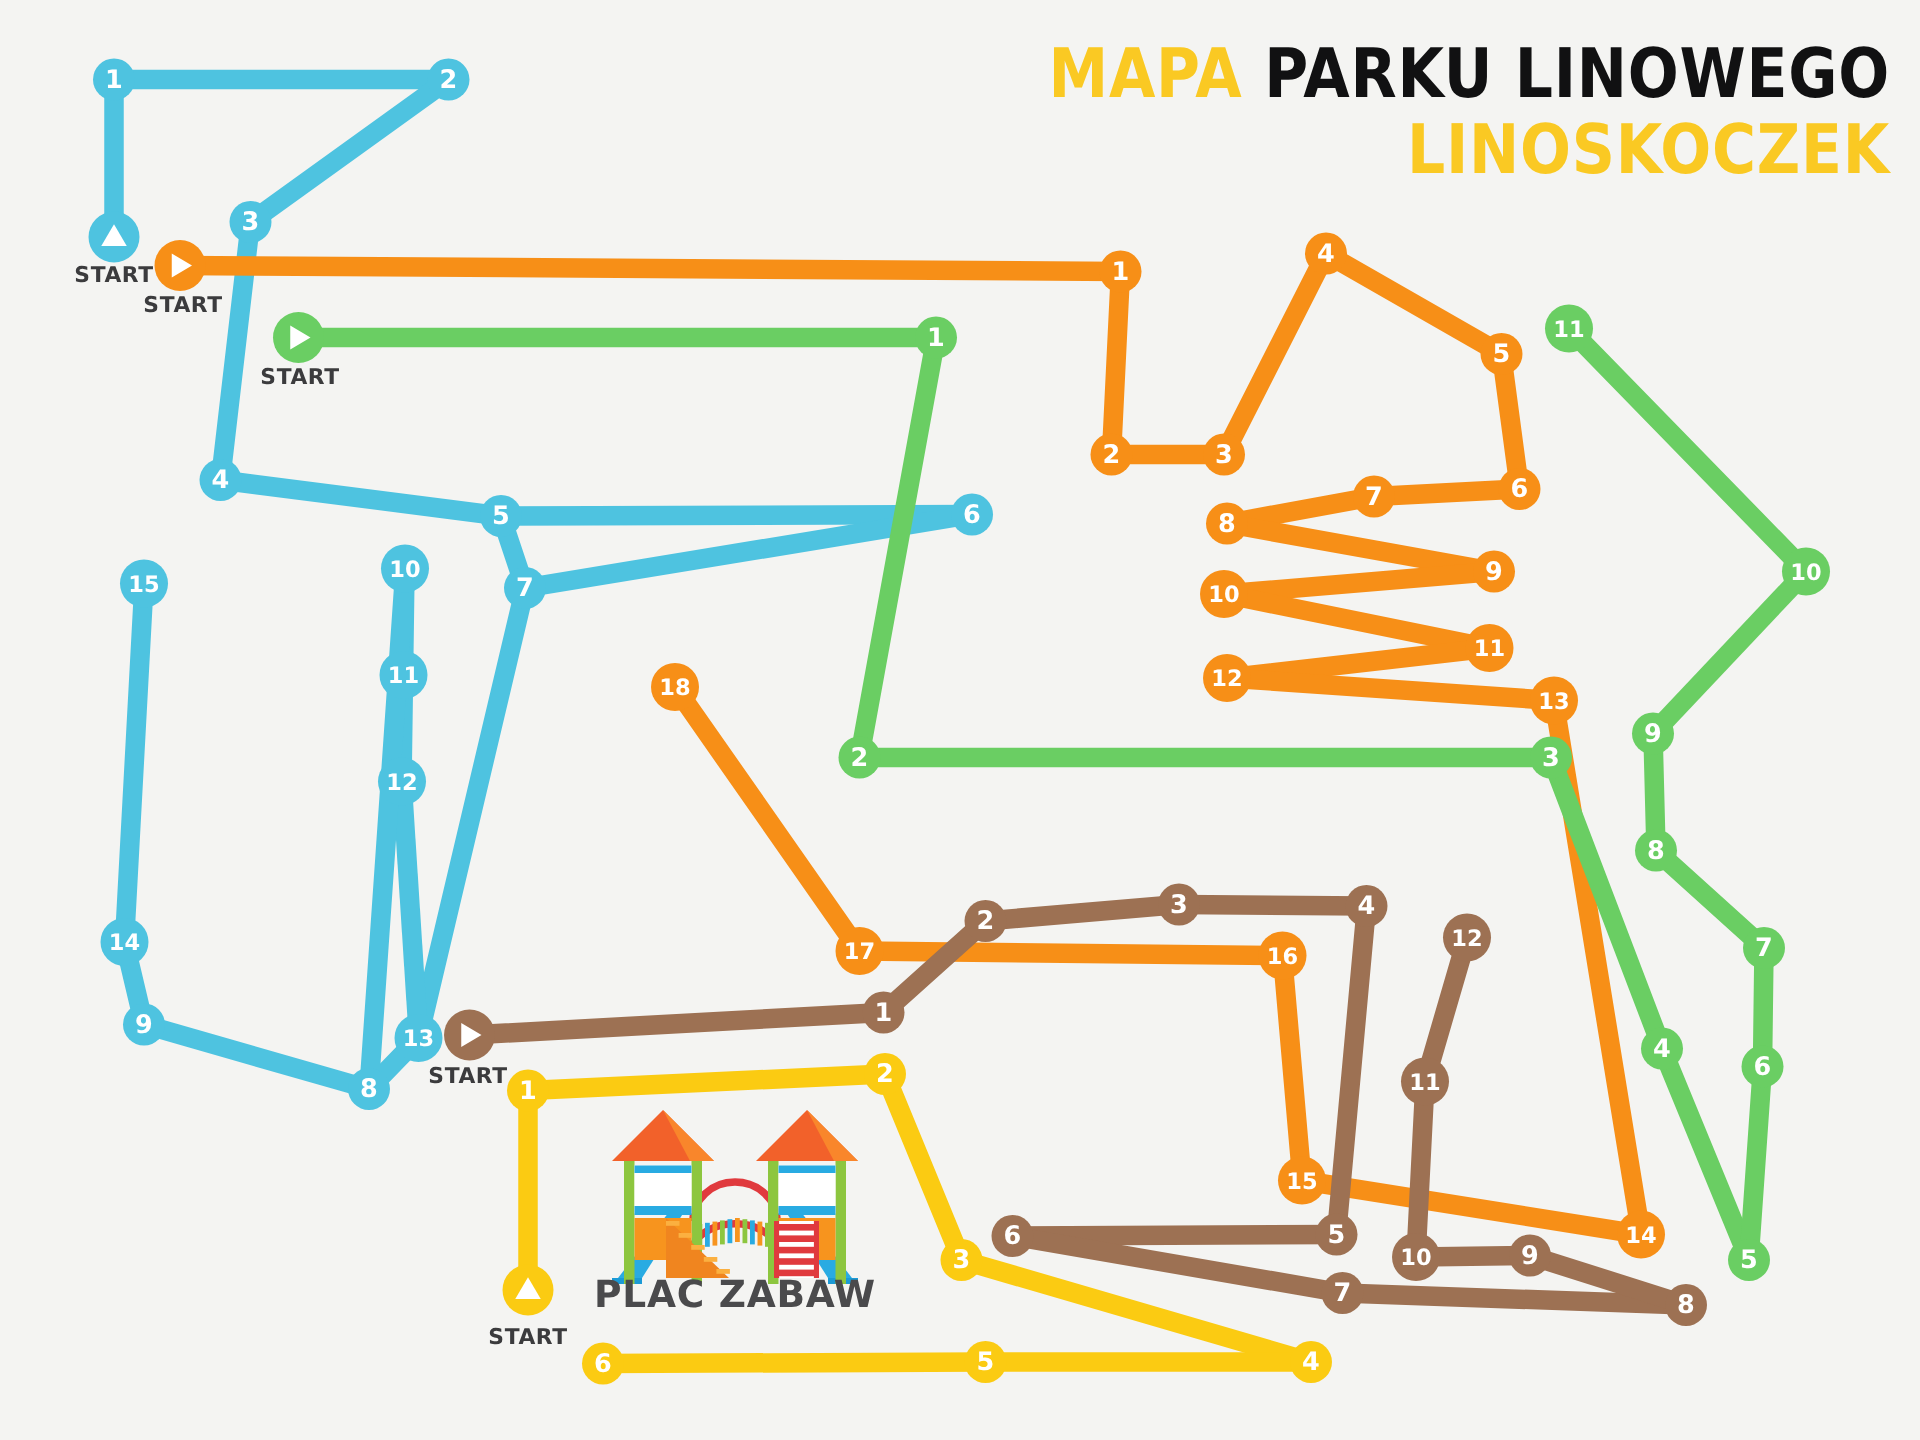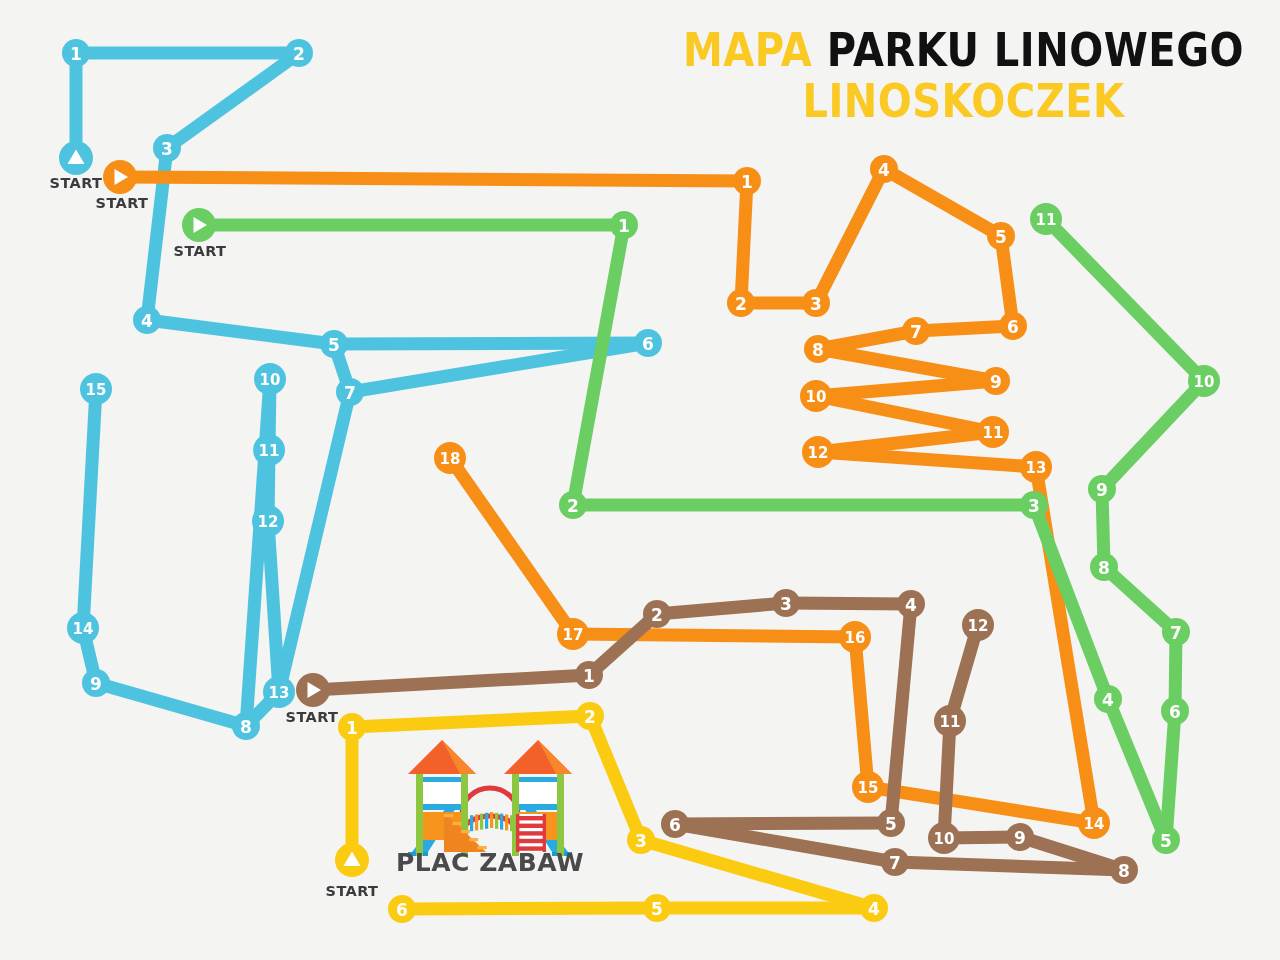--- a/index.html
+++ b/index.html
@@ -7,22 +7,22 @@
     width:1280px;height:960px;
     background:#f4f4f2;
     font-family:"Liberation Sans",sans-serif;
     overflow:hidden;
     position:relative;
   }
   #map-root{position:absolute;inset:0;}
   svg#map-svg{position:absolute;left:0;top:0;width:1280px;height:960px;}
 
   .title-block{
-    position:absolute;right:36px;top:28px;
-    text-align:center;
+    position:absolute;right:20px;top:28px;
+    text-align:right;
     line-height:0.98;
     -webkit-user-select:none;user-select:none;
   }
   .title-line{
     font-family:"DejaVu Sans",sans-serif;
     font-weight:bold;
     font-size:40px;
     letter-spacing:0.5px;
     white-space:nowrap;
     transform:scaleY(1.14);

